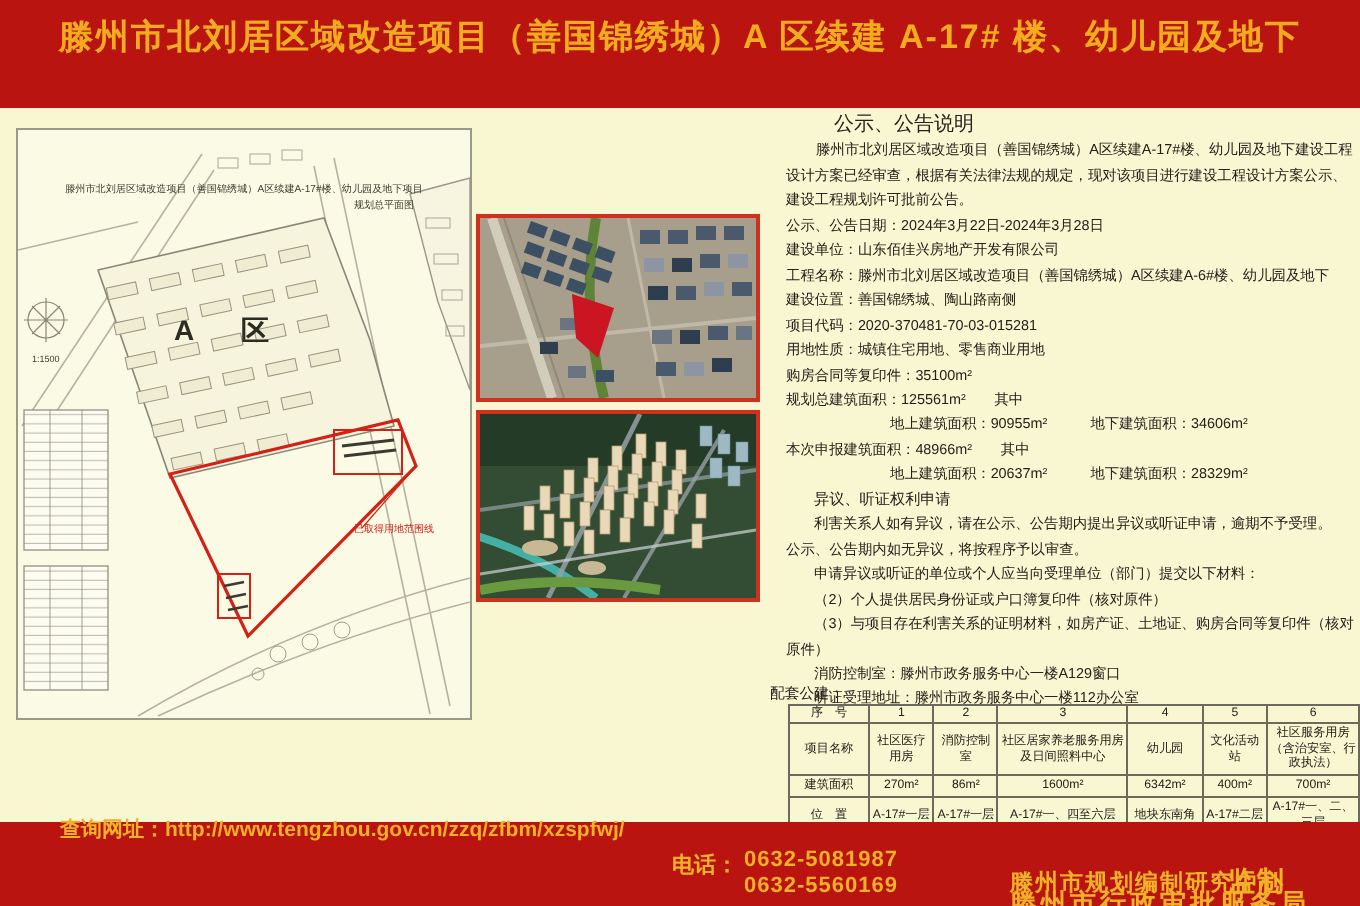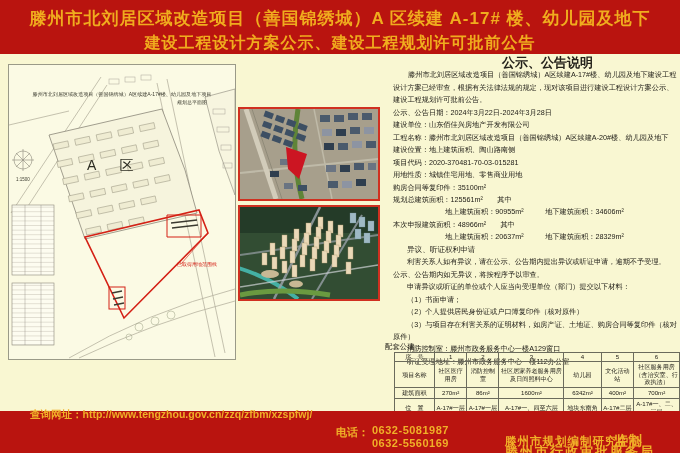--- a/index.html
+++ b/index.html
@@ -10,33 +10,33 @@
   .band.bottom{top:411px;height:42px;}
   .title-line{color:#f0ac1e;font-weight:bold;text-align:center;letter-spacing:1px;}
   .t1{font-size:17px;margin-top:7px;}
   .t2{font-size:16px;margin-top:3px;}
 
   
   .map-panel{position:absolute;left:8px;top:64px;width:226px;height:294px;background:#fbfae4;border:1px solid #9a9a88;}
   .map-panel svg{position:absolute;left:0;top:0;}
   .map-title{position:absolute;left:0;top:26px;width:226px;text-align:center;font-size:5.5px;color:#3c3c30;white-space:nowrap;transform:scale(.92);}
   .plan-label{position:absolute;left:168px;top:34px;font-size:5px;color:#3c3c30;}
-  .zone-label{position:absolute;left:78px;top:92px;font-size:14px;font-weight:normal;color:#2c2c22;letter-spacing:10px;}
+  .zone-label{position:absolute;left:78px;top:92px;font-size:14px;font-weight:bold;color:#2c2c22;letter-spacing:10px;}
   .scale-label{position:absolute;left:7px;top:112px;font-size:4.5px;color:#3c3c30;}
   .boundary-label{position:absolute;left:168px;top:196px;font-size:5px;color:#d42015;white-space:nowrap;}
 
   
   .photo{position:absolute;border:2px solid #d03020;background:#888;}
   .sat{left:238px;top:107px;width:138px;height:90px;}
   .render{left:238px;top:205px;width:138px;height:92px;}
   .photo svg{display:block;}
 
   
   .notice{position:absolute;left:393px;top:57px;width:285px;font-size:7.2px;line-height:12.45px;color:#23211a;}
-  .n-heading{font-weight:bold;font-size:13px;text-indent:24px;text-align:center;}
+  .n-heading{font-weight:normal;font-size:10px;text-indent:24px;}
   .para{text-indent:15px;}
   .ind{text-indent:14px;}
   .ind5{text-indent:52px;}
   .sub{font-weight:normal;font-size:7.6px;text-indent:14px;}
 
   
   .fac-heading{position:absolute;left:385px;top:342px;font-size:7.4px;font-weight:normal;color:#23211a;}
   .fac-table{position:absolute;left:394px;top:352px;border-collapse:collapse;font-size:6.1px;color:#23211a;table-layout:fixed;}
   .fac-table th,.fac-table td{border:1px solid #6b6b5c;text-align:center;vertical-align:middle;padding:0 1px;font-weight:normal;line-height:1.25;}
   .fac-table .rh{width:40px;}
@@ -56,21 +56,20 @@
   .auth-2{left:505px;top:434px;font-size:11.5px;letter-spacing:1px;}
   .seal{left:614px;top:432px;font-size:13.5px;letter-spacing:1px;}
 </style>
 </head>
 <body>
 
 <div class="page">
 
   <div class="band top">
     <div class="title-line t1">滕州市北刘居区域改造项目（善国锦绣城）A 区续建 A-17# 楼、幼儿园及地下</div>
-    <div class="title-line t2">建设工程设计方案公示、建设工程规划许可批前公告</div>
   </div>
 
   <div class="map-panel">
     <svg width="226" height="294" viewBox="0 0 226 294">
 
       <g stroke="#b6b2a0" stroke-width="0.8" fill="none">
         <path d="M2,148 L92,12"></path>
           <path d="M8,158 L98,20"></path>
         <path d="M148,18 L206,292"></path>
           <path d="M158,14 L216,288"></path>
@@ -277,34 +276,33 @@
       </g>
       <path d="M0,88 Q40,80 90,88" stroke="#6a9a40" stroke-width="5" fill="none"></path>
     </svg>
   </div>
 
   <div class="notice">
     <div class="n-heading">公示、公告说明</div>
     <div class="para">滕州市北刘居区域改造项目（善国锦绣城）A区续建A-17#楼、幼儿园及地下建设工程设计方案已经审查，根据有关法律法规的规定，现对该项目进行建设工程设计方案公示、建设工程规划许可批前公告。</div>
     <div>公示、公告日期：2024年3月22日-2024年3月28日</div>
     <div>建设单位：山东佰佳兴房地产开发有限公司</div>
-    <div>工程名称：滕州市北刘居区域改造项目（善国锦绣城）A区续建A-20#楼、幼儿园及地下</div>
-    <div>建设位置：地上建筑面积、陶山路南侧</div>
+    <div>工程名称：滕州市北刘居区域改造项目（善国锦绣城）A区续建A-6#楼、幼儿园及地下</div>
+    <div>建设位置：善国锦绣城、陶山路南侧</div>
     <div>项目代码：2020-370481-70-03-015281</div>
     <div>用地性质：城镇住宅用地、零售商业用地</div>
     <div>购房合同等复印件：35100m²</div>
     <div>规划总建筑面积：125561m²　　其中</div>
     <div class="ind5">地上建筑面积：90955m²　　　地下建筑面积：34606m²</div>
     <div>本次申报建筑面积：48966m²　　其中</div>
     <div class="ind5">地上建筑面积：20637m²　　　地下建筑面积：28329m²</div>
     <div class="sub">异议、听证权利申请</div>
     <div class="ind">利害关系人如有异议，请在公示、公告期内提出异议或听证申请，逾期不予受理。</div>
     <div>公示、公告期内如无异议，将按程序予以审查。</div>
     <div class="ind">申请异议或听证的单位或个人应当向受理单位（部门）提交以下材料：</div>
-    <div class="ind">（1）书面申请；</div>
     <div class="ind">（2）个人提供居民身份证或户口簿复印件（核对原件）</div>
     <div class="ind">（3）与项目存在利害关系的证明材料，如房产证、土地证、购房合同等复印件（核对原件）</div>
     <div class="ind">消防控制室：滕州市政务服务中心一楼A129窗口</div>
     <div class="ind">听证受理地址：滕州市政务服务中心一楼112办公室</div>
   </div>
 
   <div class="fac-heading">配套公建：</div>
   <table class="fac-table">
     <tbody>
         <tr class="r-no">

